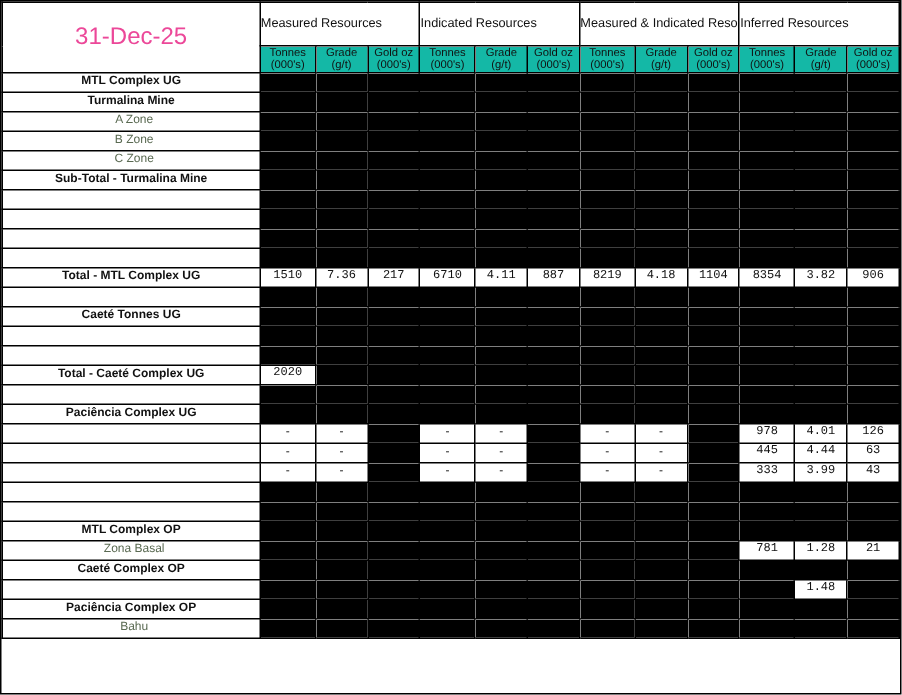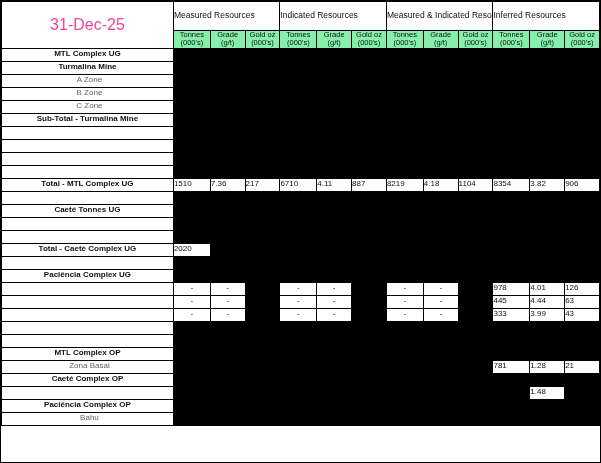--- a/index.html
+++ b/index.html
@@ -50,38 +50,40 @@
   .grp {
     text-align: left;
     font-size: 8.5px;
     font-weight: normal;
     background: #ffffff;
     height: 28px;
   }
   .sub {
     text-align: center;
     font-size: 7.5px;
-    background: #86efac;
+    background: #14b8a6;
     height: 13px;
   }
   .sub .l2 { display: block; }
 
   
   tr.r { height: 13px; }
   td.lbl {
     text-align: center;
     padding-left: 2px;
     font-size: 8px;
     background: #ffffff;
   }
   td.lbl.indent { padding-left: 4px; color: #5a6a52; margin-left: 40px; }
   td.lbl.bold { font-weight: bold; }
   td.num {
+    text-align: center;
     font-size: 8px;
     background: #ffffff;
+    font-family: Liberation Mono, monospace;
   }
   td.blk { background: #000000; border-color: #000000; }
   td.dash { text-align: center; font-size: 8px; background:#ffffff; }
 </style>
 </head>
 <body>
 
 <div id="sheet">
   <table class="rt">
     <colgroup>

